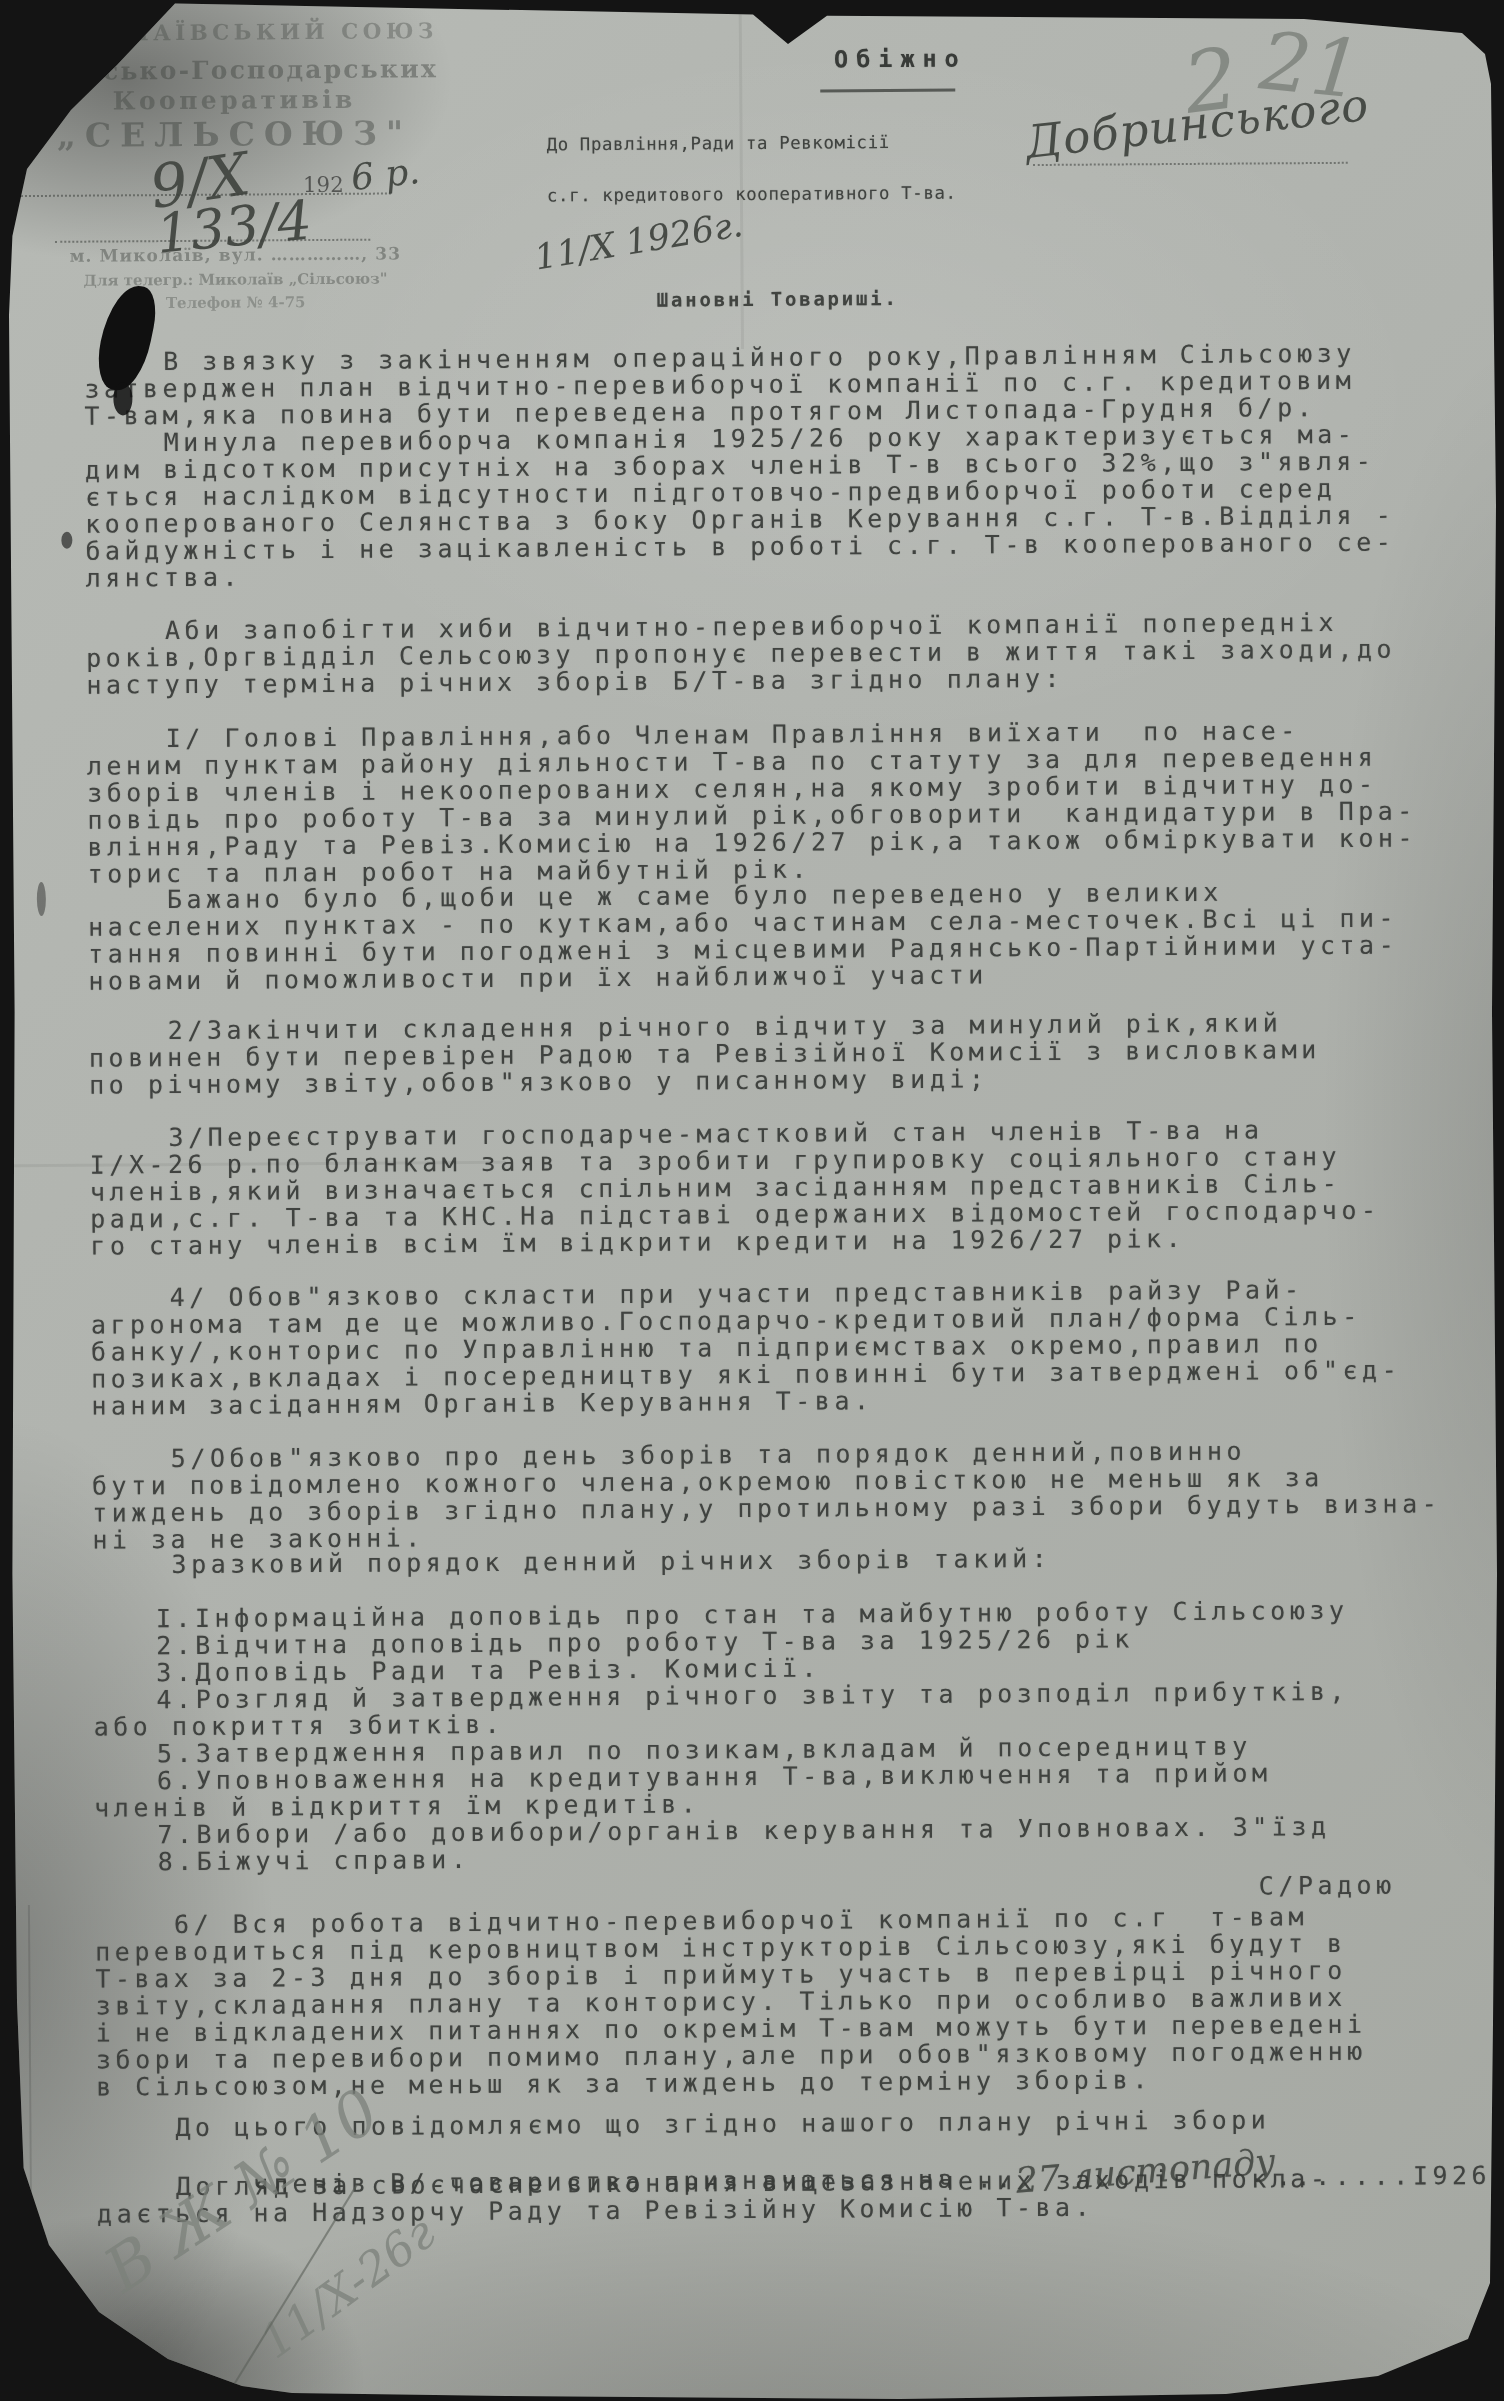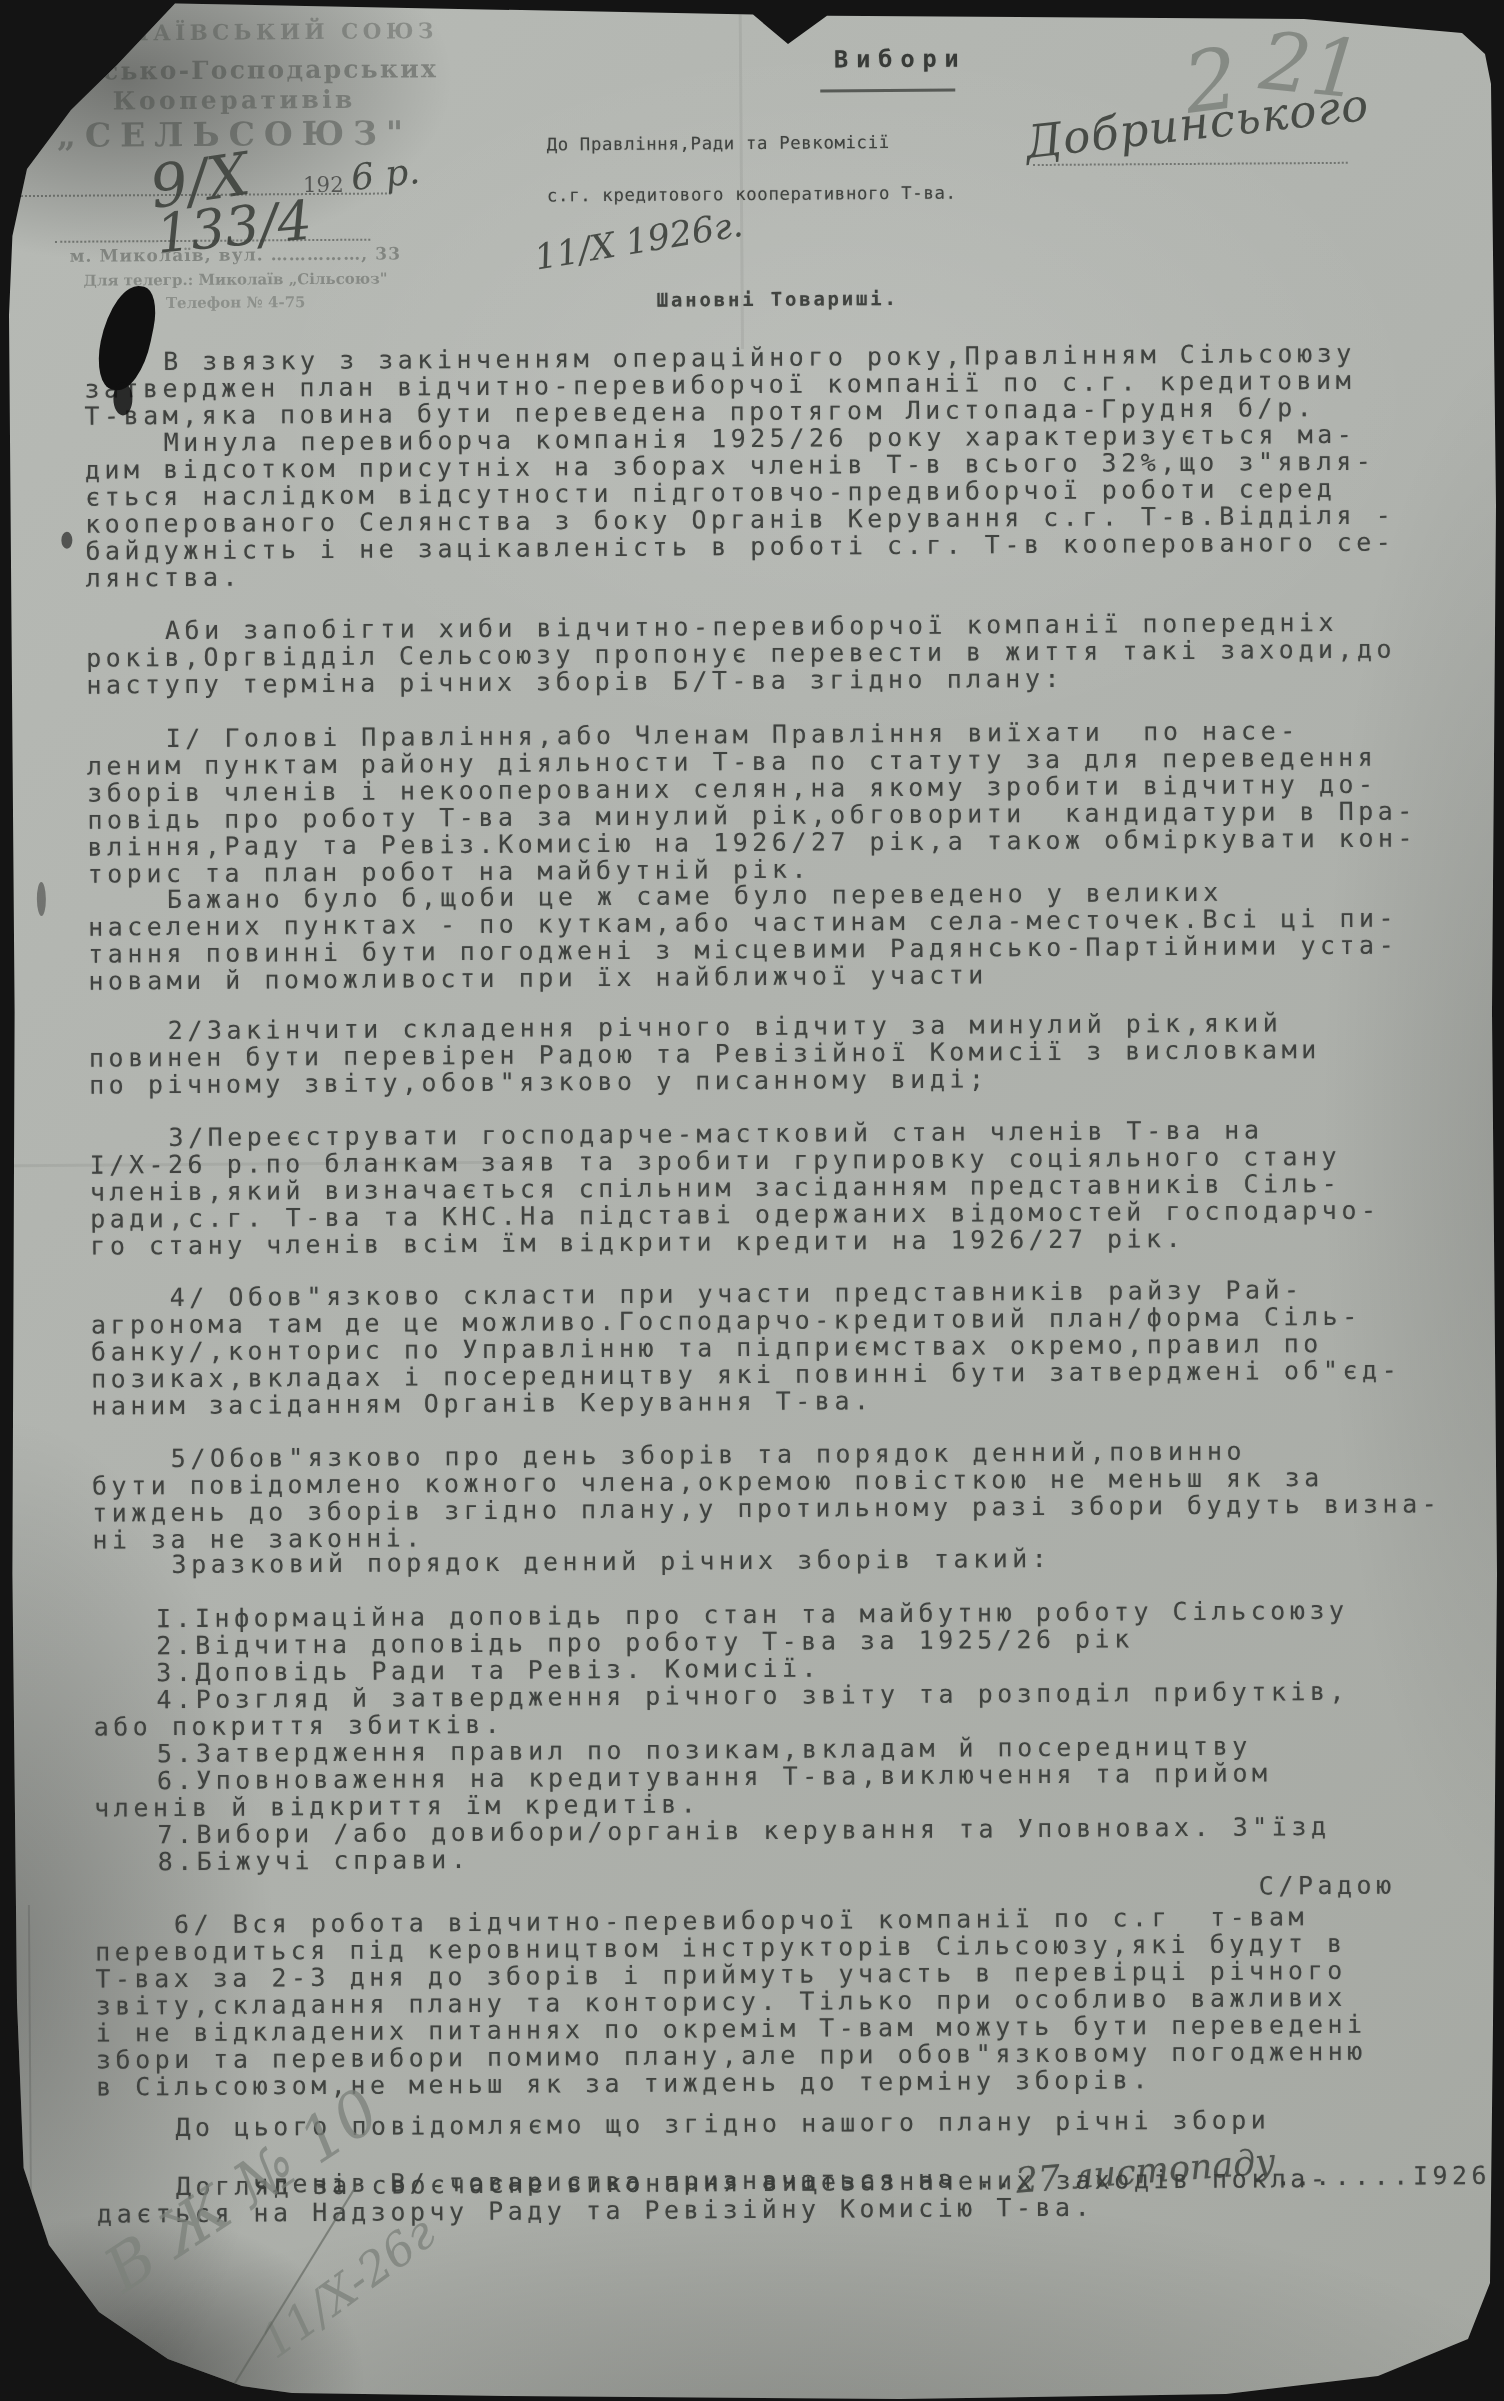--- a/index.html
+++ b/index.html
@@ -55,21 +55,21 @@
         <span class="faded3" style="top:267px;font-size:15px;">Для телегр.: Миколаїв „Сільсоюз"</span>
         <span class="faded1" style="top:290px;font-size:15px;">Телефон № 4-75</span>
       </div>
       <span class="script" style="position:absolute;left:157px;top:142px;font-size:59px;transform:rotate(-8deg);">9/X</span>
       <span style="position:absolute;left:310px;top:169px;font-size:21.4px;opacity:.5;font-family:'DejaVu Serif','Liberation Serif',serif;">192</span>
       <span class="script" style="position:absolute;left:358px;top:151px;font-size:36px;transform:rotate(-6deg);">6 р.</span>
       <div class="dotted" style="left:15.7px;top:190px;width:382px;"></div>
       <span class="script" style="position:absolute;left:163px;top:192px;font-size:54px;transform:rotate(-5deg);">133/4</span>
       <div class="dotted" style="left:62px;top:236px;width:315px;"></div>
 
-      <span class="typed" style="left:842px;top:47px;font-size:23.6px;letter-spacing:7.9px;font-weight:bold;color:#2f322f;">Вибори</span>
+      <span class="typed" style="left:842px;top:47px;font-size:23.6px;letter-spacing:7.9px;font-weight:bold;color:#2f322f;">Обіжно</span>
       <div class="ul" style="left:828px;top:90px;width:135px;"></div>
 
       <span class="pencil" style="position:absolute;left:1192px;top:35px;font-size:84px;transform:rotate(-7deg);opacity:.8;">2</span>
       <span class="pencil" style="position:absolute;left:1268px;top:22.5px;font-size:80px;transform:rotate(6deg);opacity:.8;">21</span>
 
       <span class="typed" style="left:554px;top:130px;font-size:17.4px;letter-spacing:0.6px;">До Правління,Ради та Ревкомісії</span>
       <span class="script" style="position:absolute;left:1032px;top:100px;font-size:45px;letter-spacing:1.1px;transform:rotate(-6deg);">Добринського</span>
       <div class="dotted" style="left:1040px;top:166px;width:315px;"></div>
       <span class="typed" style="left:554px;top:181px;font-size:17.4px;letter-spacing:0.6px;">с.г. кредитового кооперативного Т-ва.</span>
       <span class="script" style="position:absolute;left:540px;top:220px;font-size:35px;transform:rotate(-9deg);">11/X 1926г.</span>

